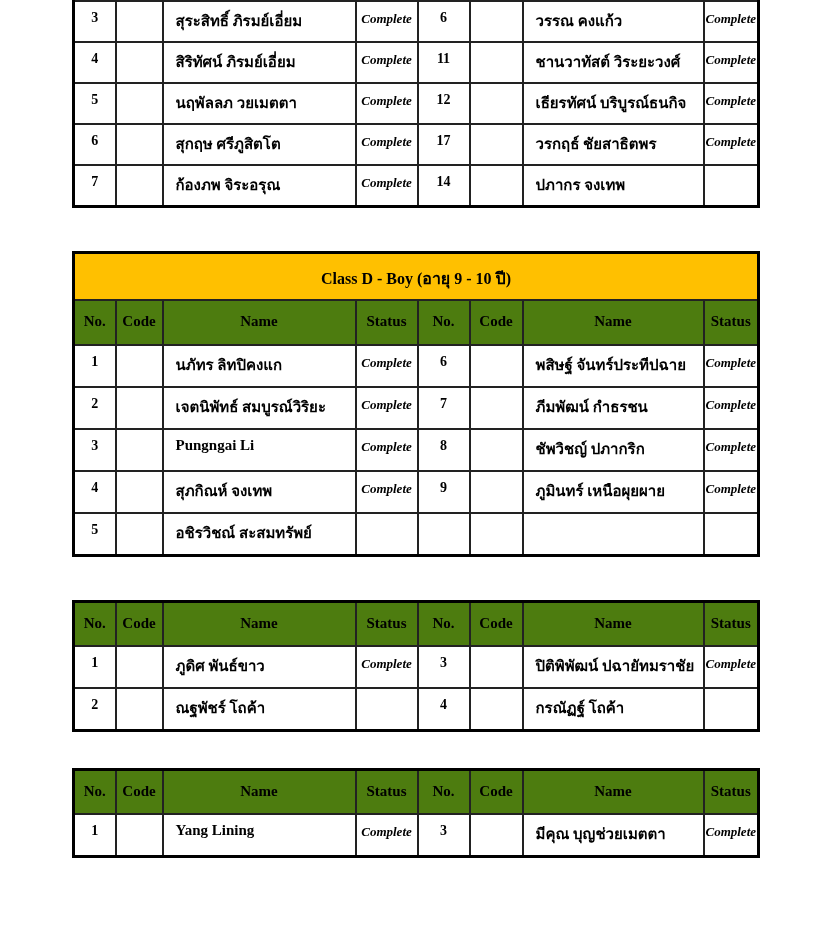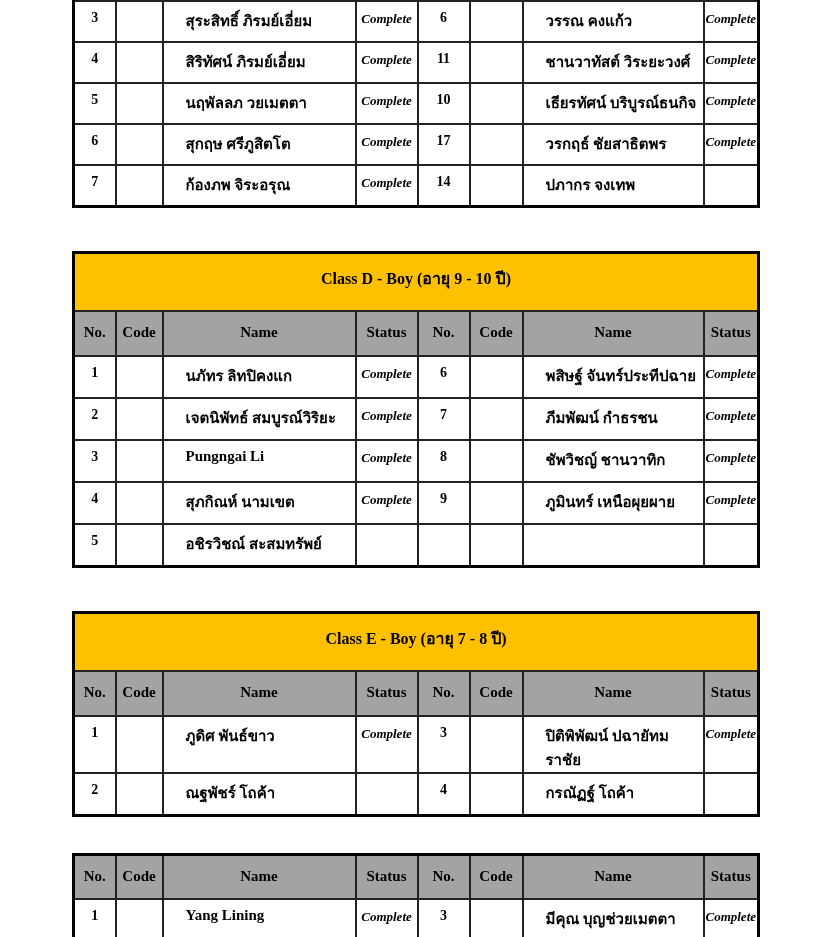--- a/index.html
+++ b/index.html
@@ -27,45 +27,45 @@
     vertical-align: top;
     overflow: hidden;
     padding: 0;
     font-weight: bold;
   }
   
   .t-top { border-top-width: 2px; }
   .t-top tr { height: 41px; }
 
   .sec tbody tr.r { height: 42px; }
-  tr.title-row { height: 59px; }
+  tr.title-row { height: 48px; }
   tr.colhead { height: 45px; }
 
   .title-cell {
     background: #FFC000;
     text-align: center;
     font-size: 16px;
     padding-top: 12px;
   }
   .colhead th {
     text-align: center;
     font-size: 15px;
     padding-top: 12px;
-    background: #a3a3a3;
+    background: #4d7c0f;
   }
   td.num {
     text-align: center;
     font-size: 14px;
     padding-top: 8px;
   }
   td.code { font-size: 14px; }
   td.name {
     text-align: left;
     font-size: 15px;
-    padding-left: 22px;
+    padding-left: 12px;
     padding-top: 7px;
   }
   td.status {
     text-align: center;
     font-style: italic;
     font-size: 13px;
     padding-top: 9px;
   }
   .sec-d { margin-top: 43px; }
   .sec-e { margin-top: 43px; }
@@ -106,21 +106,21 @@
         <td class="num">11</td>
         <td class="code"></td>
         <td class="name">ชานวาทัสต์ วิระยะวงศ์</td>
         <td class="status">Complete</td>
       </tr>
       <tr class="r">
         <td class="num">5</td>
         <td class="code"></td>
         <td class="name">นฤพัลลภ วยเมตตา</td>
         <td class="status">Complete</td>
-        <td class="num">10</td>
+        <td class="num">12</td>
         <td class="code"></td>
         <td class="name">เธียรทัศน์ บริบูรณ์ธนกิจ</td>
         <td class="status">Complete</td>
       </tr>
       <tr class="r">
         <td class="num">6</td>
         <td class="code"></td>
         <td class="name">สุกฤษ ศรีภูสิตโต</td>
         <td class="status">Complete</td>
         <td class="num">17</td>
@@ -186,27 +186,27 @@
         <td class="name">ภีมพัฒน์ กำธรชน</td>
         <td class="status">Complete</td>
       </tr>
       <tr class="r">
         <td class="num">3</td>
         <td class="code"></td>
         <td class="name">Pungngai Li</td>
         <td class="status">Complete</td>
         <td class="num">8</td>
         <td class="code"></td>
-        <td class="name">ชัพวิชญ์ ชานวาทิก</td>
+        <td class="name">ชัพวิชญ์ ปภากริก</td>
         <td class="status">Complete</td>
       </tr>
       <tr class="r">
         <td class="num">4</td>
         <td class="code"></td>
-        <td class="name">สุภกิณห์ นามเขต</td>
+        <td class="name">สุภกิณห์ จงเทพ</td>
         <td class="status">Complete</td>
         <td class="num">9</td>
         <td class="code"></td>
         <td class="name">ภูมินทร์ เหนือผุยผาย</td>
         <td class="status">Complete</td>
       </tr>
       <tr class="r">
         <td class="num">5</td>
         <td class="code"></td>
         <td class="name">อชิรวิชณ์ สะสมทรัพย์</td>
@@ -224,23 +224,20 @@
       <col style="width:42px">
         <col style="width:47px">
         <col style="width:193px">
         <col style="width:62px">
       <col style="width:52px">
         <col style="width:53px">
         <col style="width:181px">
         <col style="width:55px">
     </colgroup>
     <tbody>
-      <tr class="title-row">
-        <th class="title-cell" colspan="8">Class E - Boy (อายุ 7 - 8 ปี)</th>
-      </tr>
       <tr class="colhead">
         <th>No.</th>
         <th>Code</th>
         <th>Name</th>
         <th>Status</th>
         <th>No.</th>
         <th>Code</th>
         <th>Name</th>
         <th>Status</th>
       </tr>

